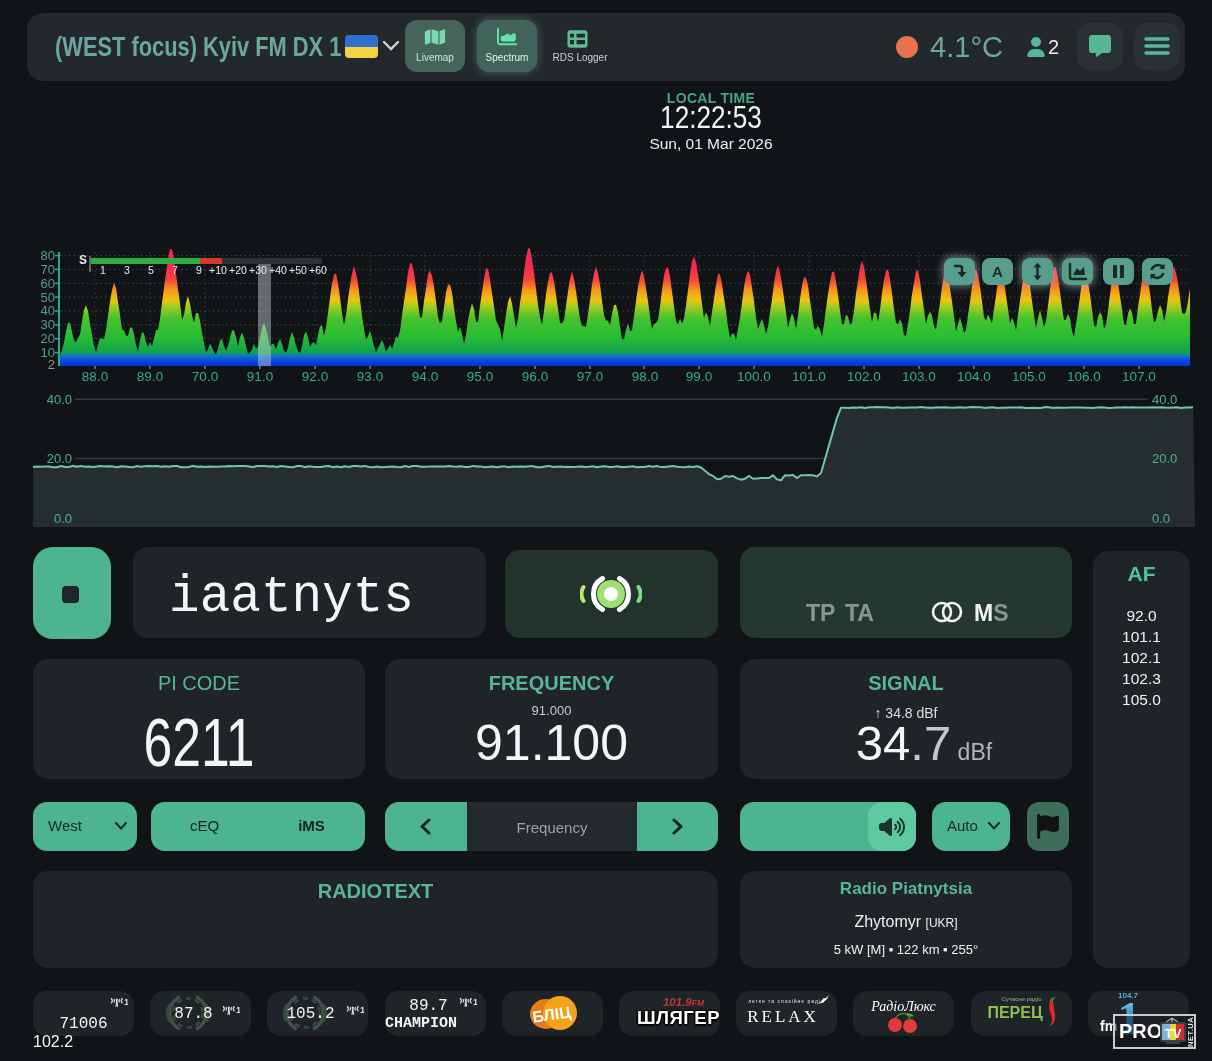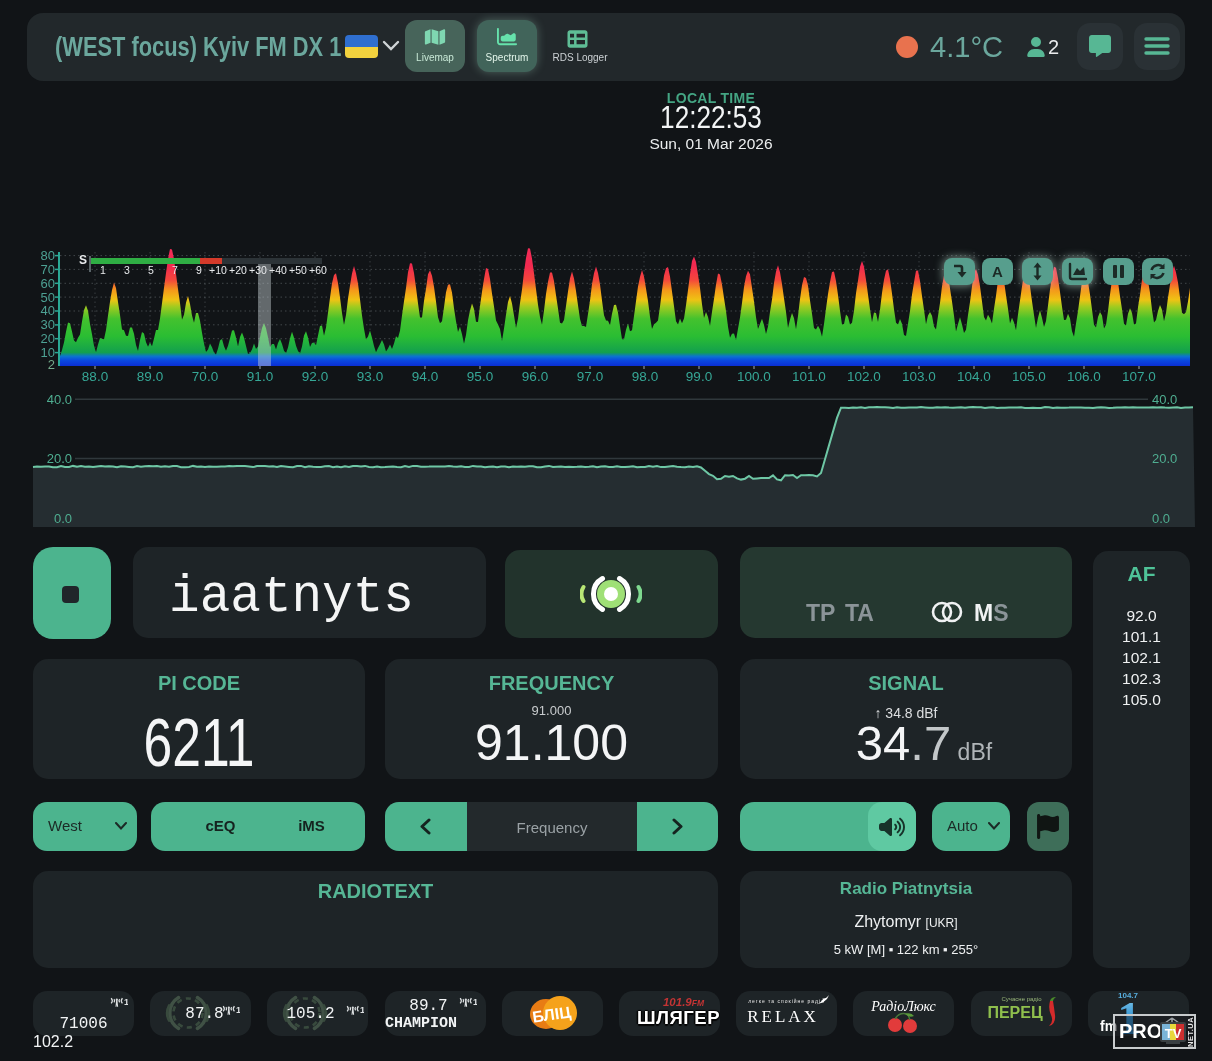--- a/index.html
+++ b/index.html
@@ -276,41 +276,41 @@
       <circle cx="11" cy="11" r="9" stroke="#f0f2f3" stroke-width="2.6" fill="none"></circle>
       <circle cx="21" cy="11" r="9" stroke="#f0f2f3" stroke-width="2.6" fill="none"></circle>
     </svg>
 <div class="abs" style="left:974px;top:600px;font-size:23px;font-weight:bold;"><span style="color:#f0f2f3;">M</span><span style="color:#8b9498;">S</span></div>
 
 <div class="abs" style="left:1093px;top:551px;width:97px;height:417px;background:#1e2427;border-radius:15px;"></div>
 <div class="abs" style="left:1093px;top:562px;width:97px;text-align:center;font-size:21px;font-weight:bold;color:#4fc398;">AF</div>
 <div class="abs" style="left:1093px;top:605px;width:97px;text-align:center;font-size:15.5px;color:#f0f2f3;line-height:21px;">92.0<br>101.1<br>102.1<br>102.3<br>105.0</div>
 
 <div class="panel" style="left:33px;top:659px;width:332px;height:120px;"></div>
-<div class="abs" style="left:33px;top:672px;width:332px;text-align:center;font-size:20px;font-weight:bold;color:#56b695;">PI CODE</div>
+<div class="abs" style="left:33px;top:672px;width:332px;text-align:center;font-size:20px;font-weight:normal;color:#56b695;">PI CODE</div>
 <div class="abs" style="left:33px;top:708px;width:332px;text-align:center;font-size:68px;line-height:1;color:#f4f5f6;transform:scaleX(0.76);">6211</div>
 
 <div class="panel" style="left:385px;top:659px;width:333px;height:120px;"></div>
 <div class="abs" style="left:385px;top:672px;width:333px;text-align:center;font-size:20px;font-weight:bold;color:#56b695;">FREQUENCY</div>
 <div class="abs" style="left:385px;top:703px;width:333px;text-align:center;font-size:13px;color:#c8cbcd;">91.000</div>
 <div class="abs" style="left:385px;top:718px;width:333px;text-align:center;font-size:50px;line-height:1;color:#f4f5f6;">91.100</div>
 
 <div class="panel" style="left:740px;top:659px;width:332px;height:120px;"></div>
 <div class="abs" style="left:740px;top:672px;width:332px;text-align:center;font-size:20px;font-weight:bold;color:#56b695;">SIGNAL</div>
 <div class="abs" style="left:740px;top:705px;width:332px;text-align:center;font-size:14px;font-weight:bold;color:#dcdee0;">↑<span style="font-weight:normal;"> 34.8 dBf</span></div>
 <div class="abs" style="left:740px;top:719px;width:332px;text-align:center;font-size:49px;line-height:1;color:#f4f5f6;padding-left:36px;">34<span style="color:#c3c7c9;">.7</span><span style="font-size:23px;color:#b0b5b8;"> dBf</span></div>
 
 <div class="abs" style="left:33px;top:802px;width:104px;height:49px;background:#4cb48e;border-radius:14px;"></div>
 <div class="abs" style="left:48px;top:817px;font-size:15px;color:#1c2a26;">West</div>
 <svg class="abs" style="left:115px;top:822px;" width="12" height="8" viewBox="0 0 12 8">
       <path d="M1 1 L6 6.5 L11 1" stroke="#1c2a26" stroke-width="2" fill="none" stroke-linecap="round"></path>
     </svg>
 
 <div class="abs" style="left:151px;top:802px;width:214px;height:49px;background:#4cb48e;border-radius:14px;"></div>
-<div class="abs" style="left:151px;top:817px;width:107px;text-align:center;font-size:15px;font-weight:bold;color:#15231f;margin-left:16px;">cEQ</div>
+<div class="abs" style="left:151px;top:817px;width:107px;text-align:center;font-size:15px;font-weight:normal;color:#15231f;">cEQ</div>
 <div class="abs" style="left:258px;top:817px;width:107px;text-align:center;font-size:15px;font-weight:bold;color:#15231f;">iMS</div>
 
 <div class="abs" style="left:385px;top:802px;width:333px;height:49px;background:#23292c;border-radius:14px;"></div>
 <div class="abs" style="left:385px;top:802px;width:82px;height:49px;background:#4cb48e;border-radius:14px 0 0 14px;"></div>
 <div class="abs" style="left:637px;top:802px;width:81px;height:49px;background:#4cb48e;border-radius:0 14px 14px 0;"></div>
 <svg class="abs" style="left:420px;top:818px;" width="11" height="17" viewBox="0 0 11 17">
       <path d="M9 2 L2 8.5 L9 15" stroke="#15231f" stroke-width="3" fill="none" stroke-linecap="round" stroke-linejoin="round"></path>
     </svg>
 <svg class="abs" style="left:672px;top:818px;" width="11" height="17" viewBox="0 0 11 17">
       <path d="M2 2 L9 8.5 L2 15" stroke="#15231f" stroke-width="3" fill="none" stroke-linecap="round" stroke-linejoin="round"></path>
@@ -357,21 +357,21 @@
 <div class="abs" style="left:33px;top:1015px;width:101px;text-align:center;font-size:16px;color:#f2f4f5;font-family:'Liberation Mono',monospace;">71006</div>
 <div class="abs" style="left:150px;top:991px;width:101px;height:45px;background:#1e2427;border-radius:14px;overflow:hidden;">
       <svg width="60" height="60" viewBox="0 0 70 68" style="position:absolute;left:8px;top:-8px;opacity:.45;">
         <circle cx="35" cy="34" r="17" fill="none" stroke="#5a7a5a" stroke-width="3" stroke-dasharray="6 5"></circle>
         <path d="M 24 16 A 21 21 0 0 0 24 52" stroke="#6a8a6a" stroke-width="4" fill="none" stroke-linecap="round"></path>
         <path d="M 46 16 A 21 21 0 0 1 46 52" stroke="#6a8a6a" stroke-width="4" fill="none" stroke-linecap="round"></path>
         <path d="M 13 25 A 19 19 0 0 0 13 43" stroke="#5a7a5a" stroke-width="3" fill="none" stroke-linecap="round"></path>
         <path d="M 57 25 A 19 19 0 0 1 57 43" stroke="#5a7a5a" stroke-width="3" fill="none" stroke-linecap="round"></path>
       </svg>
     </div>
-<div class="abs" style="left:150px;top:1005px;width:87px;text-align:center;font-size:16px;color:#f2f4f5;font-family:'Liberation Mono',monospace;margin-left:11px;">87.8</div>
+<div class="abs" style="left:150px;top:1005px;width:87px;text-align:center;font-size:16px;color:#f2f4f5;font-family:'Liberation Mono',monospace;">87.8</div>
 <svg class="abs" style="left:222px;top:1005px;" width="18" height="11" viewBox="0 0 18 11">
       <g stroke="#dde0e2" stroke-width="1.3" fill="none">
         <path d="M1.2 1.2 Q3.4 3.8 1.2 6.4"></path>
         <path d="M4 2.2 Q5.2 3.8 4 5.4"></path>
         <path d="M9.6 2.2 Q8.4 3.8 9.6 5.4"></path>
         <path d="M12.4 1.2 Q10.2 3.8 12.4 6.4"></path>
       </g>
       <path d="M6.8 2.6 L6 9.8 M6.8 2.6 L7.6 9.8 M6.2 7.4 L7.4 7.4" stroke="#dde0e2" stroke-width="1.1" fill="none"></path>
       <circle cx="6.8" cy="2.6" r="1.1" fill="#dde0e2"></circle>
       <text x="14" y="8" font-size="9" font-weight="bold" fill="#dde0e2" font-family="Liberation Sans">1</text>

